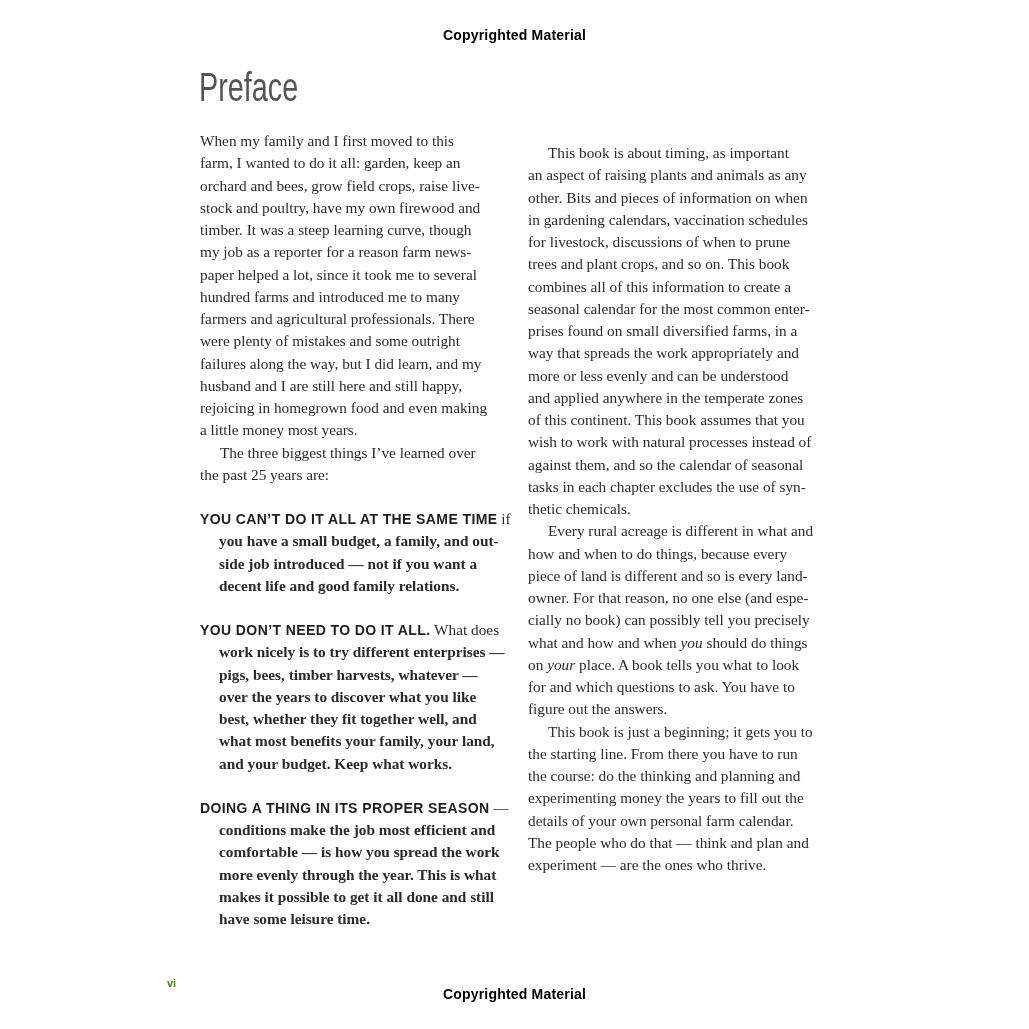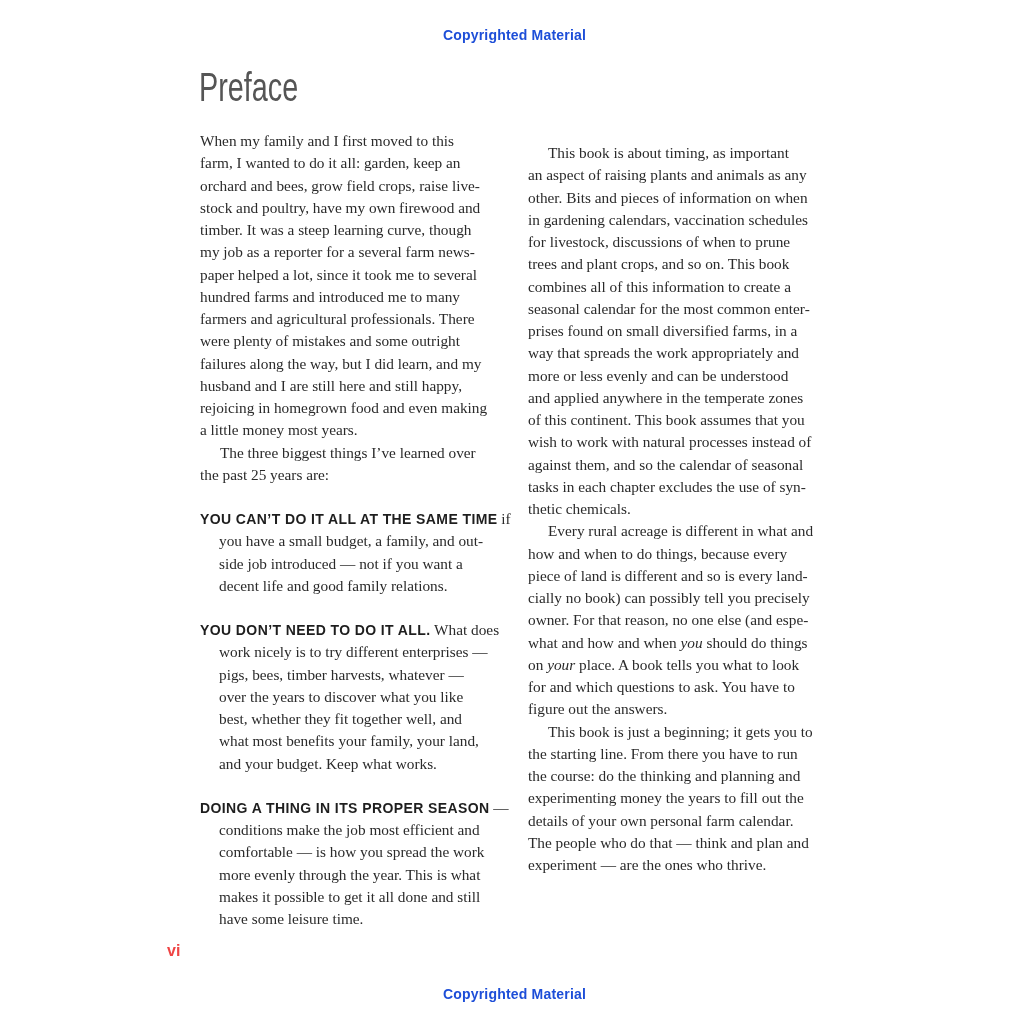--- a/index.html
+++ b/index.html
@@ -16,21 +16,21 @@
       color: #2a2a2a;
     }
     .watermark {
       position: absolute;
       left: 0;
       width: 1029px;
       text-align: center;
       font-family: "Liberation Sans", "DejaVu Sans", sans-serif;
       font-weight: bold;
       font-size: 14px;
-      color: #1d4ed8;
+      color: #000000;
       letter-spacing: 0.2px;
     }
     .watermark.top { top: 27px; }
     .watermark.bottom { top: 986px; }
 
     .title {
       position: absolute;
       left: 199px;
       top: 62px;
       font-family: "Liberation Sans", "DejaVu Sans", sans-serif;
@@ -51,57 +51,57 @@
       line-height: 22.25px;
     }
     .col.left { left: 200px; }
     .col.right { left: 528px; margin-top: 12px; }
 
     .line {
       white-space: nowrap;
       height: 22.25px;
     }
     .indent { padding-left: 20px; }
-    .hang { padding-left: 19px; }
+    .hang { padding-left: 19px; font-weight: bold; }
     .gap { height: 22px; }
 
     .lead {
       font-family: "Liberation Sans", "DejaVu Sans", sans-serif;
       font-weight: bold;
       font-size: 14px;
       letter-spacing: 0.4px;
       color: #1e1e1e;
     }
     em { font-style: italic; }
 
     .folio {
       position: absolute;
       left: 167px;
-      top: 942px;
+      top: 977px;
       font-family: "Liberation Sans", "DejaVu Sans", sans-serif;
       font-weight: bold;
-      font-size: 16px;
-      color: #ef4444;
+      font-size: 11px;
+      color: #4d7c0f;
     }
   </style>
 </head>
 <body>
 
 <div class="watermark top">Copyrighted Material</div>
 
 <h1 class="title" style="margin:0;">Preface</h1>
 
 <div class="col left">
   <div>
     <div class="line">When my family and I first moved to this</div>
     <div class="line">farm, I wanted to do it all: garden, keep an</div>
     <div class="line">orchard and bees, grow field crops, raise live-</div>
     <div class="line">stock and poultry, have my own firewood and</div>
     <div class="line">timber. It was a steep learning curve, though</div>
-    <div class="line">my job as a reporter for a several farm news-</div>
+    <div class="line">my job as a reporter for a reason farm news-</div>
     <div class="line">paper helped a lot, since it took me to several</div>
     <div class="line">hundred farms and introduced me to many</div>
     <div class="line">farmers and agricultural professionals. There</div>
     <div class="line">were plenty of mistakes and some outright</div>
     <div class="line">failures along the way, but I did learn, and my</div>
     <div class="line">husband and I are still here and still happy,</div>
     <div class="line">rejoicing in homegrown food and even making</div>
     <div class="line">a little money most years.</div>
   </div>
   <div>
@@ -160,22 +160,22 @@
     <div class="line">wish to work with natural processes instead of</div>
     <div class="line">against them, and so the calendar of seasonal</div>
     <div class="line">tasks in each chapter excludes the use of syn-</div>
     <div class="line">thetic chemicals.</div>
   </div>
 
   <div>
     <div class="line indent">Every rural acreage is different in what and</div>
     <div class="line">how and when to do things, because every</div>
     <div class="line">piece of land is different and so is every land-</div>
+    <div class="line">owner. For that reason, no one else (and espe-</div>
     <div class="line">cially no book) can possibly tell you precisely</div>
-    <div class="line">owner. For that reason, no one else (and espe-</div>
     <div class="line"><span>what and how and when </span><em>you</em><span> should do things</span></div>
     <div class="line"><span>on </span><em>your</em><span> place. A book tells you what to look</span></div>
     <div class="line">for and which questions to ask. You have to</div>
     <div class="line">figure out the answers.</div>
   </div>
 
   <div>
     <div class="line indent">This book is just a beginning; it gets you to</div>
     <div class="line">the starting line. From there you have to run</div>
     <div class="line">the course: do the thinking and planning and</div>

